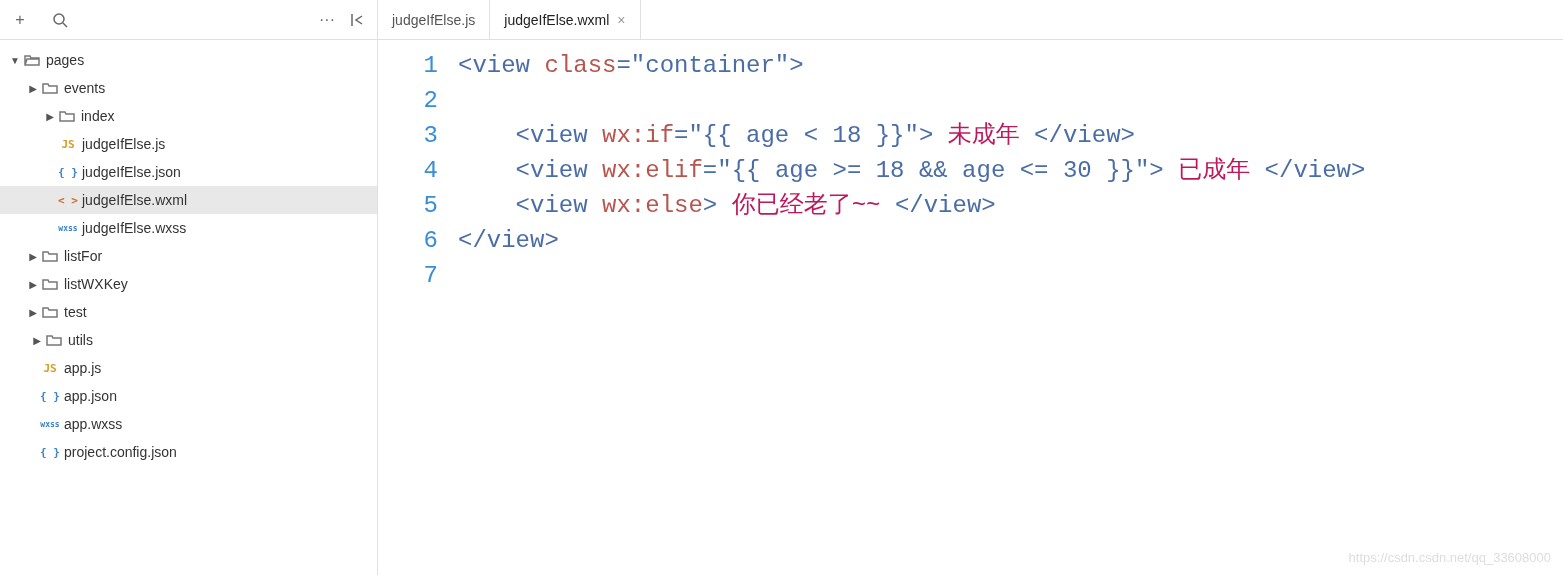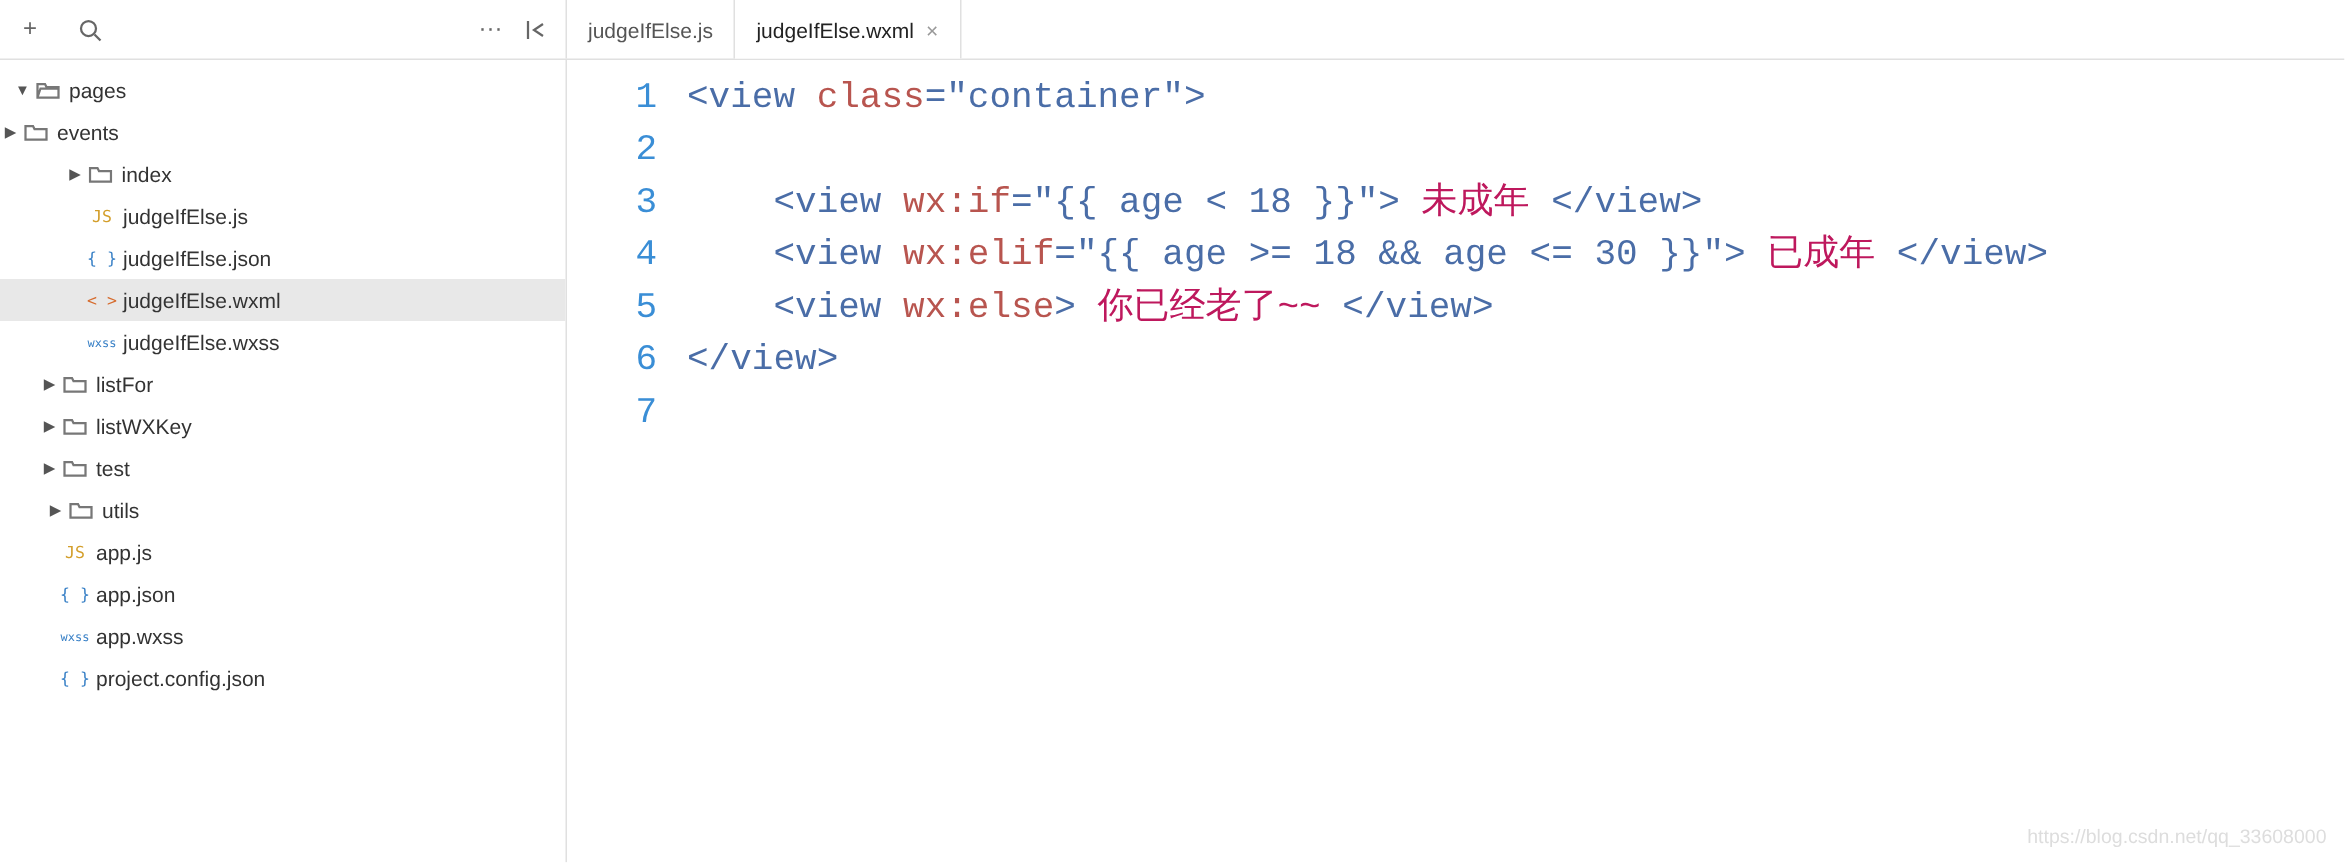--- a/index.html
+++ b/index.html
@@ -65,21 +65,21 @@
       cursor: pointer;
       color: #333;
       font-size: 14px;
     }
     .tree-row.selected { background: #e8e8e8; }
     .caret { width: 14px; text-align: center; font-size: 10px; color: #555; }
     .caret .down::before { content: "▼"; }
     .caret .right::before { content: "▶"; }
     .ficon {
       width: 20px; display: flex; align-items: center; justify-content: center;
-      font-size: 11px; font-weight: normal; font-family: var(--mono, monospace);
+      font-size: 11px; font-weight: bold; font-family: var(--mono, monospace);
     }
     .ficon-folder svg { fill: none; stroke: #777; stroke-width: 1.5; }
     .ficon-folder-open svg { fill: none; stroke: #777; stroke-width: 1.5; }
     .ficon-js { color: #d39e2a; }
     .ficon-json { color: #3b82c7; }
     .ficon-wxml { color: #d66b2d; }
     .ficon-wxss { color: #3b82c7; font-size: 8px; }
     .tree-label { padding-left: 4px; text-align: right; }
     .editor {
       flex: 1;
@@ -145,21 +145,21 @@
   <div class="sidebar" id="tree">
       <div class="tree-row" style="padding-left:8px">
         <span class="caret"><span class="down"></span></span>
         <span class="ficon ficon-folder-open">
           <svg width="16" height="14" viewBox="0 0 16 14">
             <path d="M1 3 L1 12 L15 12 L15 5 L7 5 L6 3 Z M1 12 L3 6 L15 6"></path>
           </svg>
         </span>
         <span class="tree-label">pages</span>
       </div>
-      <div class="tree-row" style="">
+      <div class="tree-row" style="padding-left:26px">
         <span class="caret"><span class="right"></span></span>
         <span class="ficon ficon-folder">
           <svg width="16" height="14" viewBox="0 0 16 14">
             <path d="M1 3 L1 12 L15 12 L15 5 L7 5 L6 3 Z"></path>
           </svg>
         </span>
         <span class="tree-label">events</span>
       </div>
       <div class="tree-row" style="padding-left:43px">
         <span class="caret"><span class="right"></span></span>
@@ -254,13 +254,13 @@
         <div>3</div>
         <div>4</div>
         <div>5</div>
         <div>6</div>
         <div>7</div>
       </div>
     <div class="code" id="code"><div><span class="tag-bracket">&lt;</span><span class="tag-name">view</span> <span class="attr-name">class</span><span class="tag-bracket">=</span><span class="attr-value">"container"</span><span class="tag-bracket">&gt;</span></div><div>&nbsp;</div><div>    <span class="tag-bracket">&lt;</span><span class="tag-name">view</span> <span class="attr-name">wx:if</span><span class="tag-bracket">=</span><span class="attr-value">"{{ age &lt; 18 }}"</span><span class="tag-bracket">&gt;</span><span class="text-content"> 未成年 </span><span class="tag-bracket">&lt;/</span><span class="tag-name">view</span><span class="tag-bracket">&gt;</span></div><div>    <span class="tag-bracket">&lt;</span><span class="tag-name">view</span> <span class="attr-name">wx:elif</span><span class="tag-bracket">=</span><span class="attr-value">"{{ age &gt;= 18 &amp;&amp; age &lt;= 30 }}"</span><span class="tag-bracket">&gt;</span><span class="text-content"> 已成年 </span><span class="tag-bracket">&lt;/</span><span class="tag-name">view</span><span class="tag-bracket">&gt;</span></div><div>    <span class="tag-bracket">&lt;</span><span class="tag-name">view</span> <span class="attr-name">wx:else</span><span class="tag-bracket">&gt;</span><span class="text-content"> 你已经老了~~ </span><span class="tag-bracket">&lt;/</span><span class="tag-name">view</span><span class="tag-bracket">&gt;</span></div><div><span class="tag-bracket">&lt;/</span><span class="tag-name">view</span><span class="tag-bracket">&gt;</span></div><div>&nbsp;</div></div>
   </div>
 </div>
 
-<div class="watermark">https://blog.csdn.net/qq_33608000</div>
+<div class="watermark">https://csdn.csdn.net/qq_33608000</div>
 
 </body></html>

